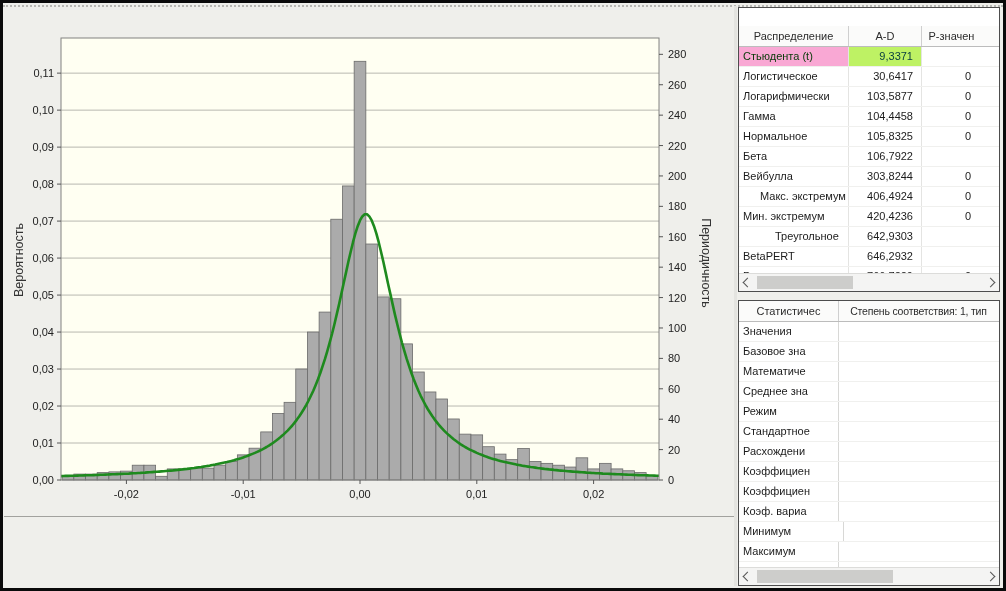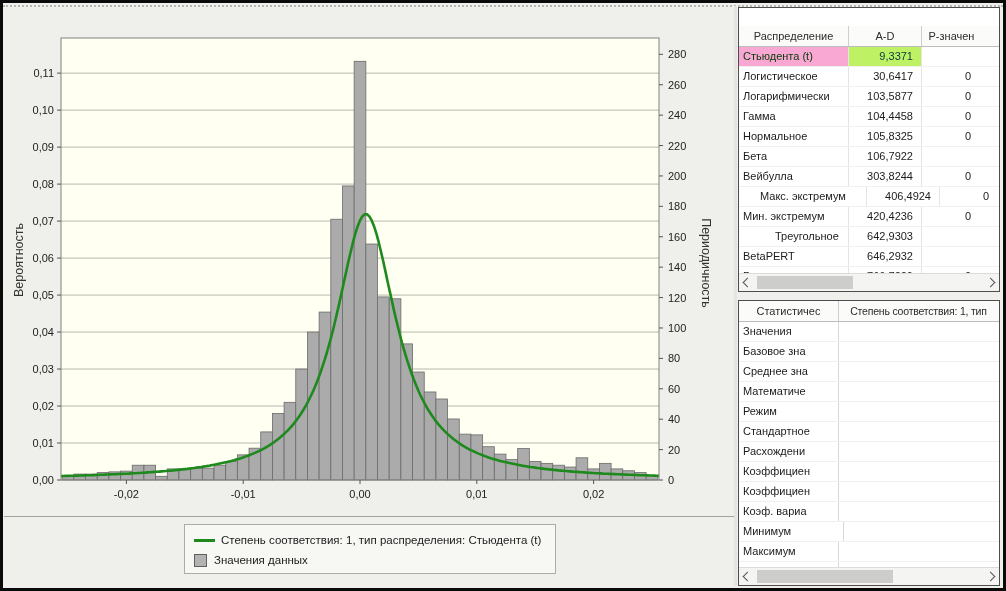--- a/index.html
+++ b/index.html
@@ -202,30 +202,20 @@
           <text x="356" y="490" text-anchor="middle" font-family="&quot;Liberation Sans&quot;,&quot;DejaVu Sans&quot;,sans-serif" font-size="11px" fill="#222">0,00</text>
           <line x1="472.796875" y1="472" x2="472.796875" y2="476" stroke="#555" stroke-width="1"></line>
           <text x="472.796875" y="490" text-anchor="middle" font-family="&quot;Liberation Sans&quot;,&quot;DejaVu Sans&quot;,sans-serif" font-size="11px" fill="#222">0,01</text>
           <line x1="589.59375" y1="472" x2="589.59375" y2="476" stroke="#555" stroke-width="1"></line>
           <text x="589.59375" y="490" text-anchor="middle" font-family="&quot;Liberation Sans&quot;,&quot;DejaVu Sans&quot;,sans-serif" font-size="11px" fill="#222">0,02</text>
         </g>
       </svg>
     <div class="axis-title axis-left">Вероятность</div>
     <div class="axis-title axis-right">Периодичность</div>
     <div class="bottom-splitter"></div>
-    <div class="legend">
-      <div class="legend-row">
-        <span class="legend-line"></span>
-        <span>Степень соответствия: 1, тип распределения: Стьюдента (t)</span>
-      </div>
-      <div class="legend-row">
-        <span class="legend-box"></span>
-        <span>Значения данных</span>
-      </div>
-    </div>
   </div>
 
   <div class="v-splitter"></div>
 
   <div class="right-region">
 
     <div class="panel fit-panel">
       <div class="blank-strip"></div>
       <div class="grid-wrap">
         <div class="grid-main" id="fit-grid">
@@ -263,21 +253,21 @@
               <div class="cell name" style="width: 110px;">Бета</div>
               <div class="cell num" style="width: 73px;">106,7922</div>
               <div class="cell pnum" style="width: 59px;"></div>
             </div>
             <div class="grid-row">
               <div class="cell name" style="width: 110px;">Вейбулла</div>
               <div class="cell num" style="width: 73px;">303,8244</div>
               <div class="cell pnum" style="width: 59px;">0</div>
             </div>
             <div class="grid-row">
-              <div class="cell name" style="width: 128px; padding-left: 21px;">Макс. экстремум</div>
+              <div class="cell name" style="width: 110px; padding-left: 21px;">Макс. экстремум</div>
               <div class="cell num" style="width: 73px;">406,4924</div>
               <div class="cell pnum" style="width: 59px;">0</div>
             </div>
             <div class="grid-row">
               <div class="cell name" style="width: 110px;">Мин. экстремум</div>
               <div class="cell num" style="width: 73px;">420,4236</div>
               <div class="cell pnum" style="width: 59px;">0</div>
             </div>
             <div class="grid-row">
               <div class="cell name" style="width: 110px; padding-left: 36px;">Треугольное</div>
@@ -325,25 +315,25 @@
             </div>
             <div class="grid-row stats-row">
               <div class="cell name" style="width: 100px;">Значения</div>
               <div class="cell" style="width: 159px;"></div>
             </div>
             <div class="grid-row stats-row">
               <div class="cell name" style="width: 100px;">Базовое зна</div>
               <div class="cell" style="width: 159px;"></div>
             </div>
             <div class="grid-row stats-row">
+              <div class="cell name" style="width: 100px;">Математиче</div>
+              <div class="cell" style="width: 159px;"></div>
+            </div>
+            <div class="grid-row stats-row">
               <div class="cell name" style="width: 100px;">Среднее зна</div>
-              <div class="cell" style="width: 159px;"></div>
-            </div>
-            <div class="grid-row stats-row">
-              <div class="cell name" style="width: 100px;">Математиче</div>
               <div class="cell" style="width: 159px;"></div>
             </div>
             <div class="grid-row stats-row">
               <div class="cell name" style="width: 100px;">Режим</div>
               <div class="cell" style="width: 159px;"></div>
             </div>
             <div class="grid-row stats-row">
               <div class="cell name" style="width: 100px;">Стандартное</div>
               <div class="cell" style="width: 159px;"></div>
             </div>

